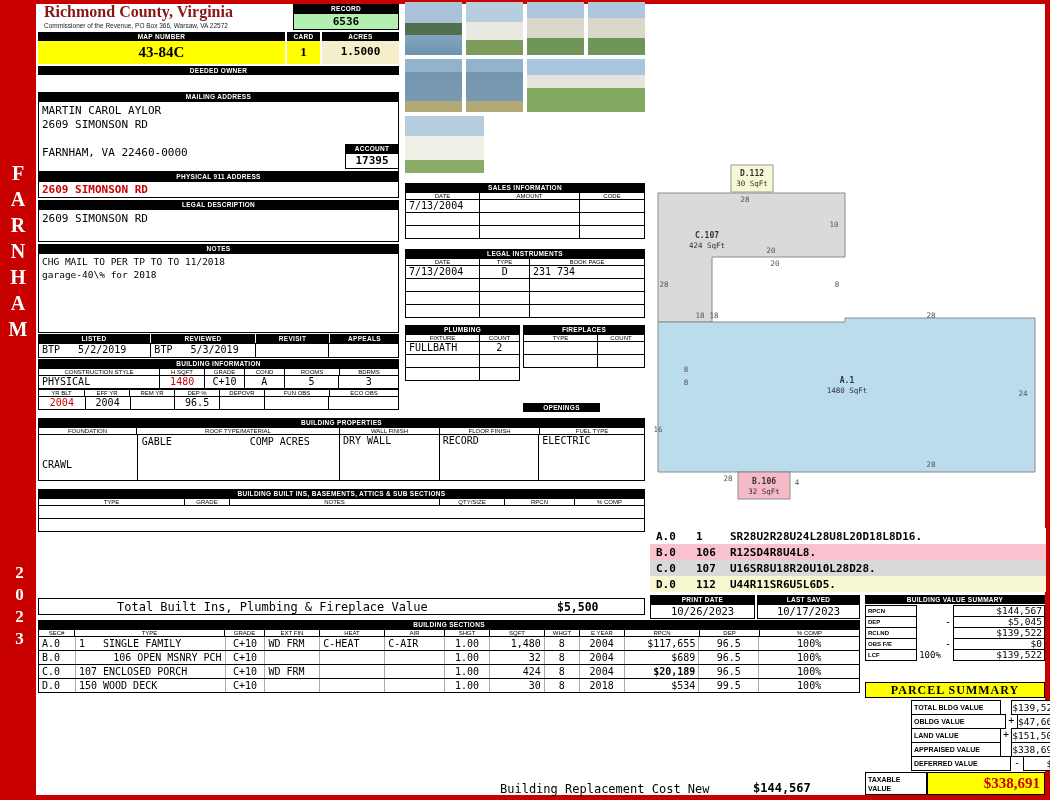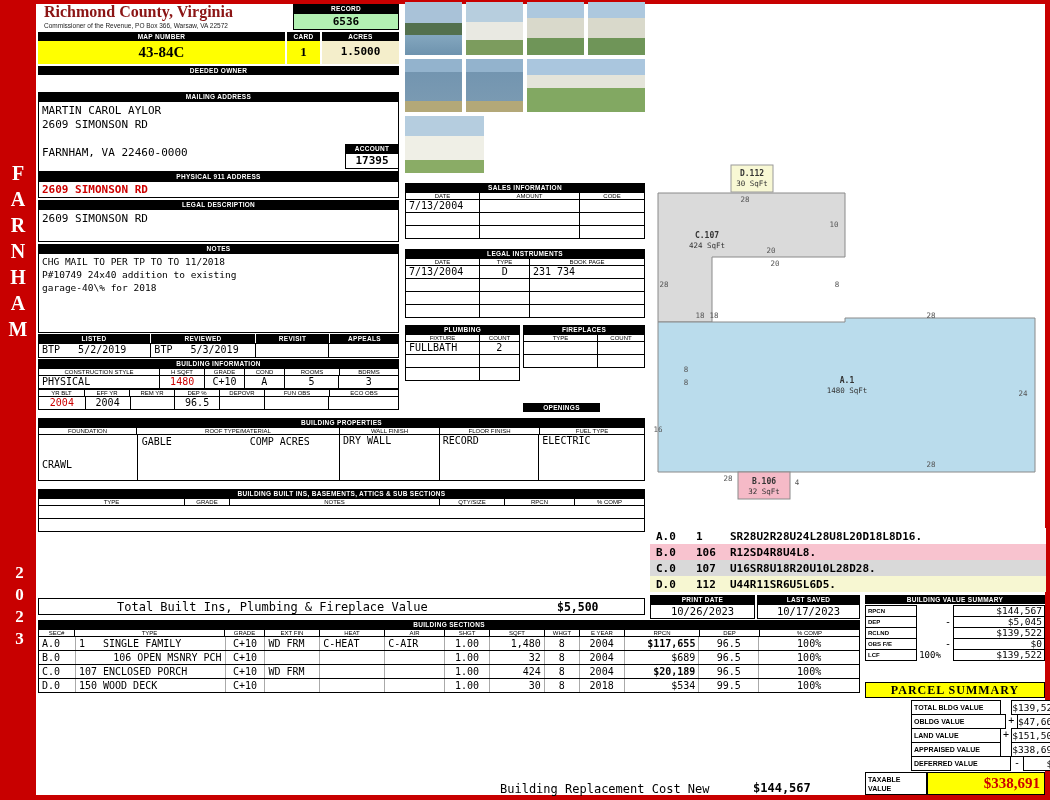--- a/index.html
+++ b/index.html
@@ -101,21 +101,20 @@
   <div class="hdr" style="left:38px;top:172px;width:361px">PHYSICAL 911 ADDRESS</div>
   <div class="box m b red" style="left:38px;top:181px;width:361px;height:17px;font-size:11px;line-height:15px;padding-left:3px">2609 SIMONSON RD</div>
 
   <div class="hdr" style="left:38px;top:200px;width:361px">LEGAL DESCRIPTION</div>
   <div class="box m" style="left:38px;top:209px;width:361px;height:33px;font-size:11px;line-height:14px;padding:2px 3px">2609 SIMONSON RD</div>
 
   <div class="hdr" style="left:38px;top:244px;width:361px">NOTES</div>
   <div class="box" style="left:38px;top:253px;width:361px;height:80px;padding:2px 3px">
     <div id="notes-lines">
         <div class="nline">CHG MAIL TO PER TP TO TO 11/2018</div>
-        <div class="nline">P#10749 24x40 addition to existing</div>
         <div class="nline">garage-40\% for 2018</div>
       </div>
   </div>
 
   <div class="hdr" style="left:38px;top:334px;width:112px">LISTED</div>
   <div class="hdr" style="left:151px;top:334px;width:104px">REVIEWED</div>
   <div class="hdr" style="left:256px;top:334px;width:73px">REVISIT</div>
   <div class="hdr" style="left:330px;top:334px;width:69px">APPEALS</div>
   <div class="vrow" style="left:38px;top:343px;width:361px;height:15px;border-top:1px solid #000">
     <div class="vc al" style="width:113px">BTP   5/2/2019</div>
@@ -407,21 +406,21 @@
         <div class="bsc al" style="width: 37px;">A.0</div>
         <div class="bsc al" style="width: 150px;">1   SINGLE FAMILY</div>
         <div class="bsc ac" style="width: 40px;">C+10</div>
         <div class="bsc al" style="width: 55px;">WD FRM</div>
         <div class="bsc al" style="width: 65px;">C-HEAT</div>
         <div class="bsc al" style="width: 60px;">C-AIR</div>
         <div class="bsc ac" style="width: 45px;">1.00</div>
         <div class="bsc ar" style="width: 55px;">1,480</div>
         <div class="bsc ac" style="width: 35px;">8</div>
         <div class="bsc ac" style="width: 45px;">2004</div>
-        <div class="bsc ar" style="width: 75px; font-weight: bold;">$117,655</div>
+        <div class="bsc ar" style="width: 75px;">$117,655</div>
         <div class="bsc ac" style="width: 60px;">96.5</div>
         <div class="bsc ac" style="width: 100px;">100%</div>
       </div>
       <div class="bsrow">
         <div class="bsc al" style="width: 37px;">B.0</div>
         <div class="bsc al" style="width: 150px; text-align: right;">106 OPEN MSNRY PCH</div>
         <div class="bsc ac" style="width: 40px;">C+10</div>
         <div class="bsc al" style="width: 55px;"></div>
         <div class="bsc al" style="width: 65px;"></div>
         <div class="bsc al" style="width: 60px;"></div>

